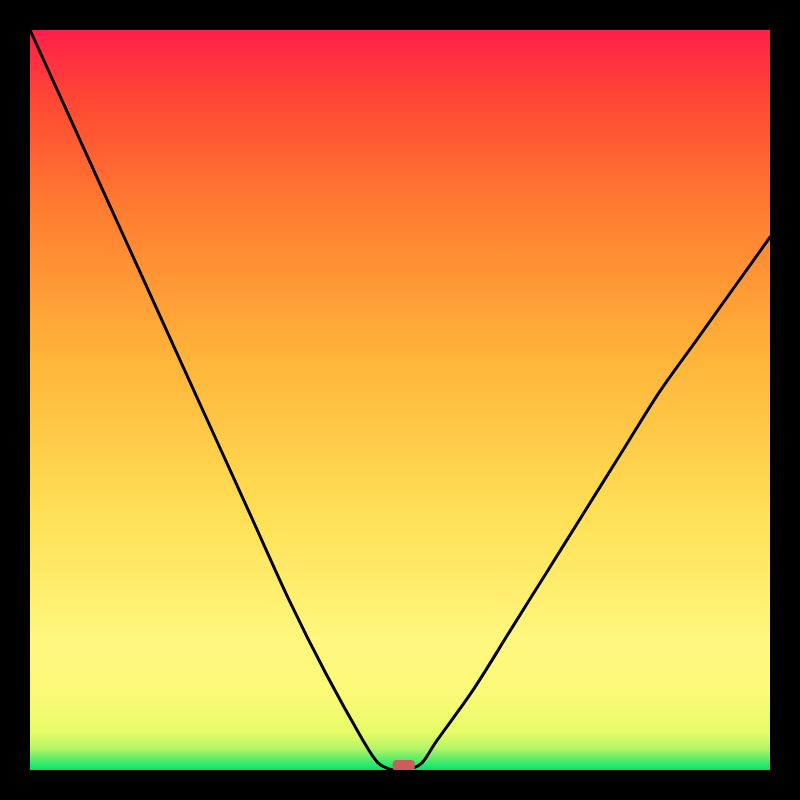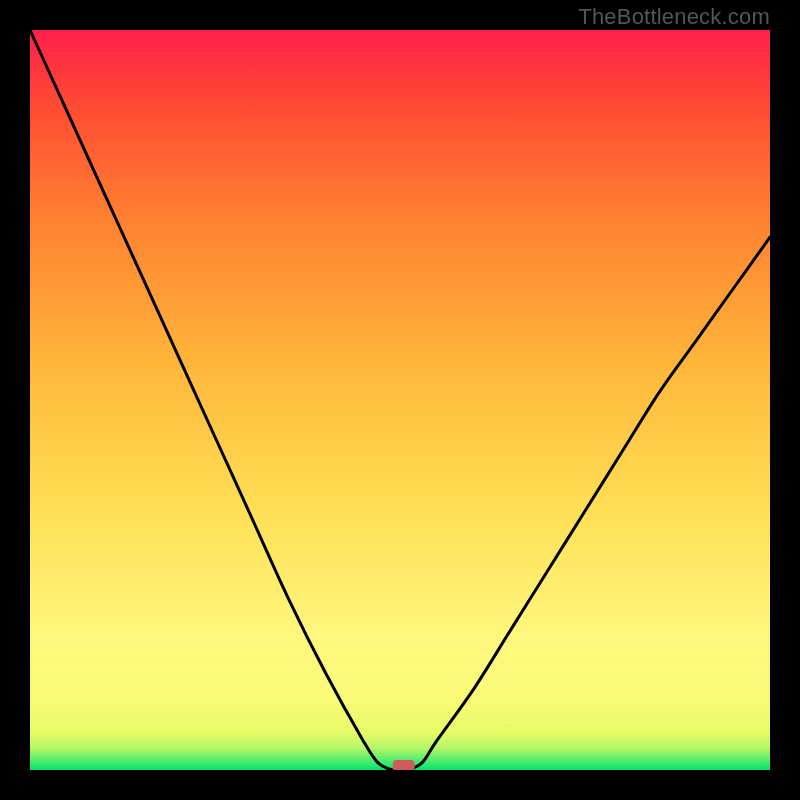--- a/index.html
+++ b/index.html
@@ -55,14 +55,13 @@
             <stop offset="75%" stop-color="#ff7f31"></stop>
             <stop offset="90%" stop-color="#ff4a33"></stop>
             <stop offset="100%" stop-color="#ff1f4a"></stop>
           </linearGradient>
       </defs>
       <rect x="0" y="0" width="740" height="740" fill="url(#bg-grad)"></rect>
       <path id="curve-path" fill="none" stroke="#000" stroke-width="3" stroke-linecap="round" d="M 0 0 C 6.166666666666667 13.566666666666663, 24.666666666666664 54.26666666666665, 37 81.39999999999998 C 49.333333333333336 108.5333333333333, 61.666666666666664 135.66666666666663, 74 162.79999999999995 C 86.33333333333333 189.93333333333328, 98.66666666666667 217.06666666666666, 111 244.2 C 123.33333333333333 271.3333333333333, 135.66666666666666 298.46666666666664, 148 325.59999999999997 C 160.33333333333334 352.7333333333333, 172.66666666666666 379.8666666666667, 185 407 C 197.33333333333334 434.1333333333333, 209.66666666666666 461.26666666666665, 222 488.4 C 234.33333333333334 515.5333333333333, 246.66666666666666 543.9, 259 569.8 C 271.3333333333333 595.6999999999999, 283.6666666666667 620.3666666666666, 296 643.8 C 308.3333333333333 667.2333333333333, 324.3666666666667 695.5999999999999, 333 710.4 C 341.6333333333333 725.2, 342.8666666666666 727.6666666666667, 347.79999999999995 732.6 C 352.7333333333333 737.5333333333333, 357.66666666666663 738.7666666666667, 362.59999999999997 740 C 367.5333333333333 741.2333333333333, 372.4666666666667 741.2333333333333, 377.40000000000003 740 C 382.33333333333337 738.7666666666667, 387.2666666666667 737.5333333333333, 392.20000000000005 732.6 C 397.1333333333334 727.6666666666667, 398.36666666666673 722.7333333333333, 407.00000000000006 710.4 C 415.6333333333334 698.0666666666666, 431.6666666666667 677.1, 444 658.6 C 456.3333333333333 640.1, 468.6666666666667 619.1333333333333, 481 599.4 C 493.3333333333333 579.6666666666666, 505.6666666666667 559.9333333333334, 518 540.2 C 530.3333333333334 520.4666666666667, 542.6666666666666 500.73333333333335, 555 481 C 567.3333333333334 461.26666666666665, 579.6666666666666 441.53333333333336, 592 421.8 C 604.3333333333334 402.06666666666666, 616.6666666666666 381.09999999999997, 629 362.59999999999997 C 641.3333333333334 344.09999999999997, 653.6666666666666 328.06666666666666, 666 310.8 C 678.3333333333334 293.53333333333336, 690.6666666666666 276.26666666666665, 703 259 C 715.3333333333334 241.73333333333335, 733.8333333333334 215.83333333333337, 740 207.20000000000005"></path>
       <rect id="marker-rect" rx="4" ry="4" x="362.7" y="730.06" width="22" height="11" fill="#cd5c5c"></rect>
     </svg>
   </div>
-  <div class="watermark">TheBottleneck.com</div>
 </div>
 
 </body></html>

